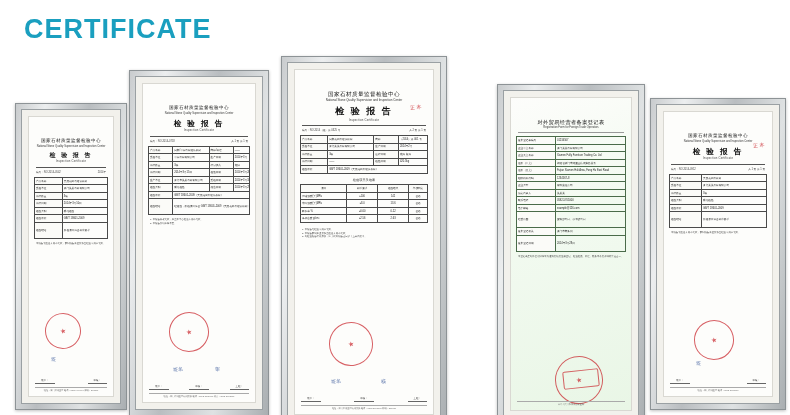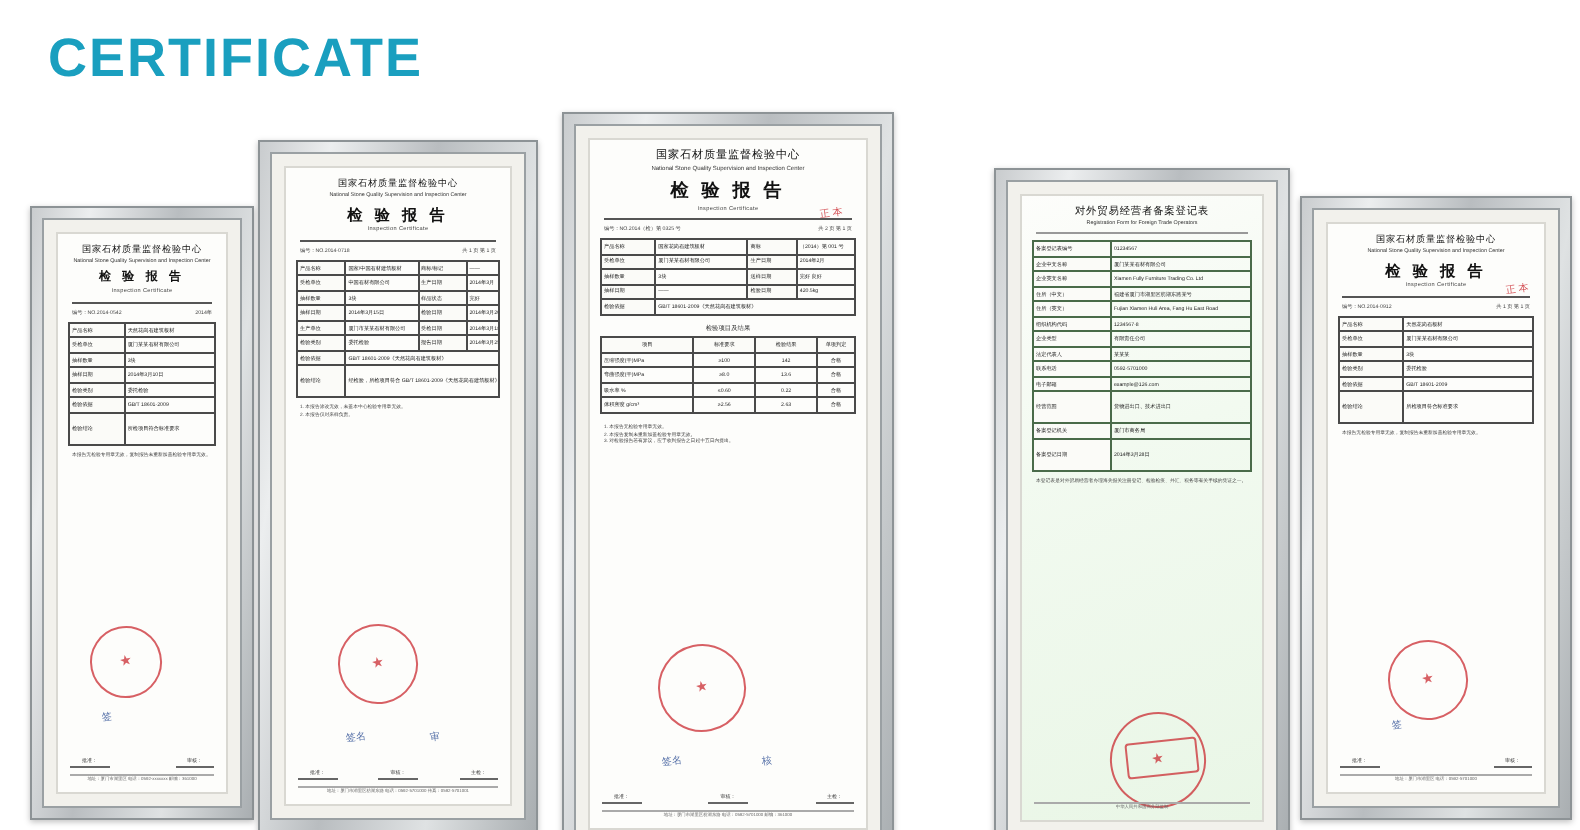--- a/index.html
+++ b/index.html
@@ -49,21 +49,21 @@
     background: #f2f1ec;
     border: 1px solid #9aa0a3;
     padding: 6px;
     display: flex;
   }
   .paper {
     flex: 1;
     background: #fdfdfb;
     box-sizing: border-box;
     border: 1px solid #d9d8d2;
-    padding: 5px 5px 4px 5px;
+    padding: 21px 5px 4px 5px;
     position: relative;
     overflow: hidden;
     font-size: 3.1px;
     line-height: 1.25;
     color: #2a2a2a;
   }
 
   
   .doc-head {
     text-align: center;

